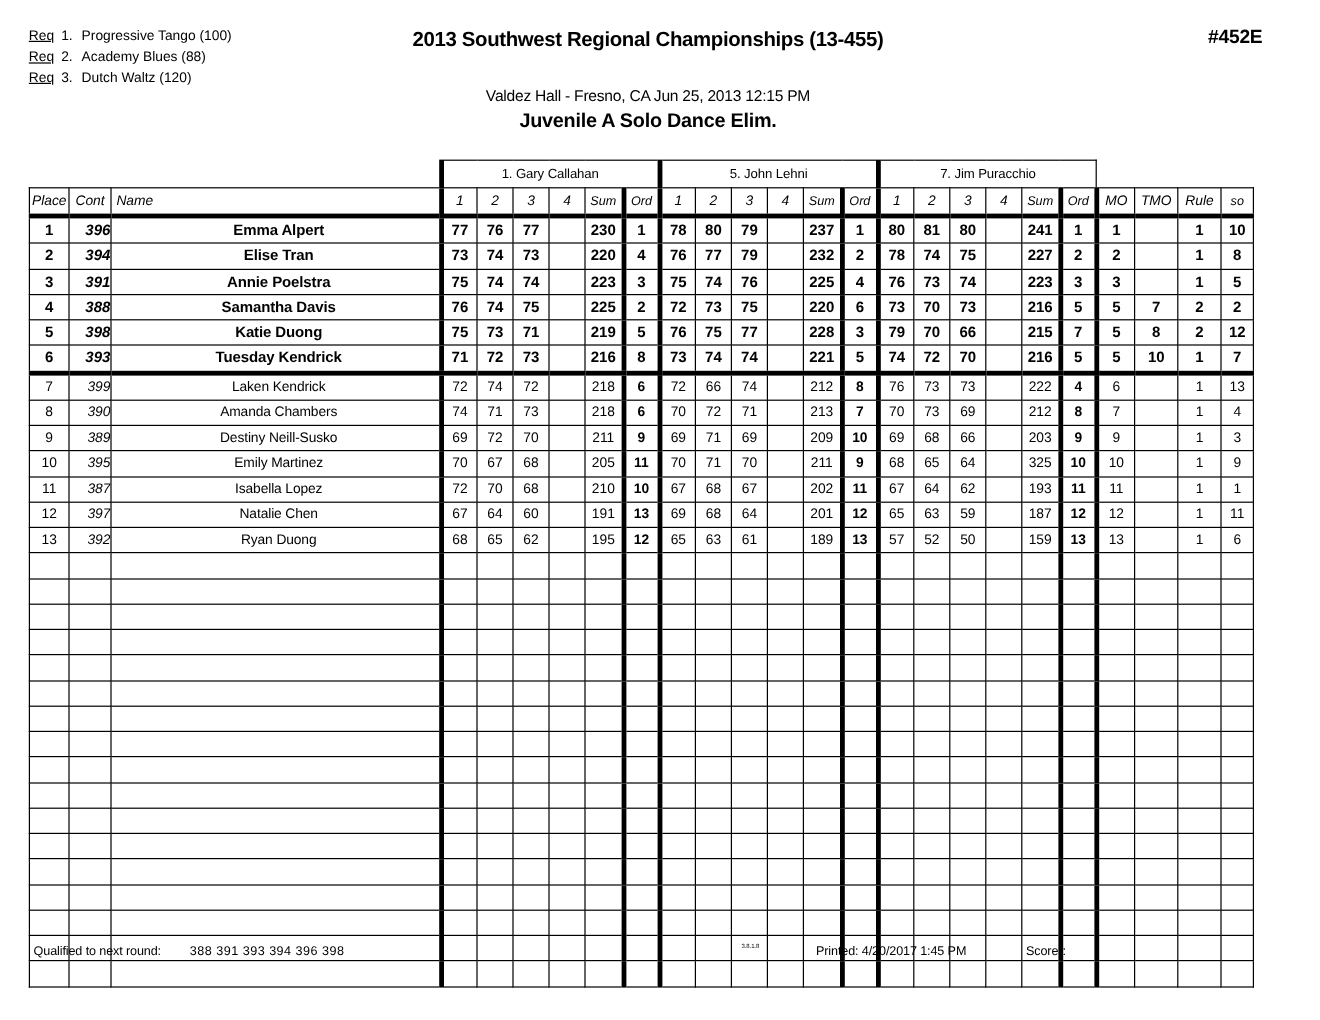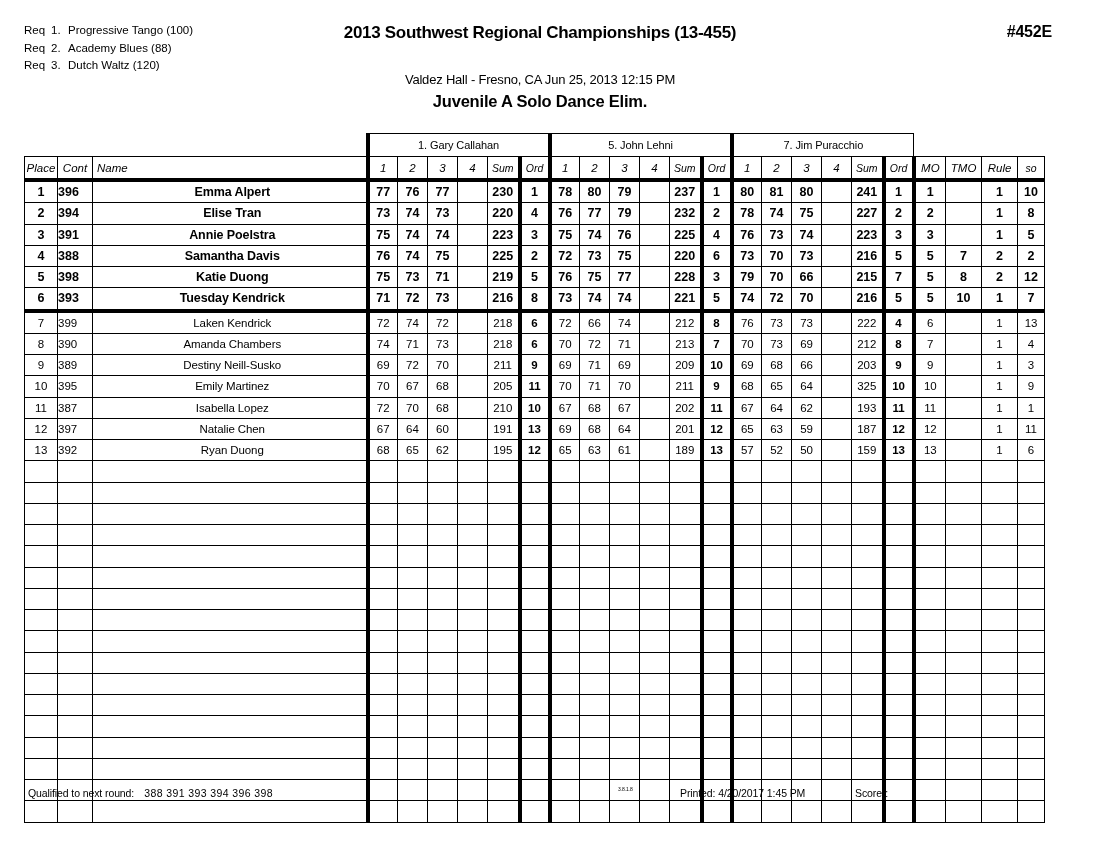--- a/index.html
+++ b/index.html
@@ -20,21 +20,21 @@
   
   .req-block {
     position: absolute;
     left: 24px;
     top: 22px;
     font-size: 11.5px;
     line-height: 17.5px;
     white-space: nowrap;
   }
   .req-line { display: block; }
-  .req-line .req-lbl { display: inline-block; width: 27px; }
+  .req-line .req-lbl { display: inline-block; width: 27px; text-decoration: underline; }
   .req-line .req-num { display: inline-block; width: 17px; }
 
   .title-block {
     position: absolute;
     left: 190px;
     top: 22px;
     width: 700px;
     text-align: center;
   }
   .title-main {
@@ -120,38 +120,38 @@
   
   .tl { border-left: 4px solid #000 !important; }
   .tr { border-right: 4px solid #000 !important; }
 
   
   .thick-top td { border-top: 4px solid #000 !important; }
   .thick-bot td { border-bottom: 4px solid #000 !important; }
 
   
   td.c-place { text-align: center; }
-  td.c-cont  { text-align: left; }
+  td.c-cont  { text-align: right; font-style: italic; }
   td.c-name  { text-align: center; padding-left: 6px; letter-spacing: -0.1px; }
   td.c-ord   { font-weight: bold; }
   tr.qualified td { font-weight: bold; font-size: 12.5px; }
   tr.qualified td.c-name { font-size: 12.5px; }
 
   
   .footer {
     position: absolute;
     left: 0;
     top: 784px;
     width: 1100px;
     height: 20px;
     font-size: 10.5px;
     letter-spacing: -0.1px;
   }
   .f-qual    { position: absolute; left: 28px;  top: 3px; }
-  .f-qual .f-nums { margin-left: 10px; letter-spacing: 0.4px; }
+  .f-qual .f-nums { margin-left: 24px; letter-spacing: 0.4px; }
   .f-ver     { position: absolute; left: 618px; top: 2px; font-size: 5px; color:#000; }
   .f-printed { position: absolute; left: 648px; top: 3px; padding-left: 32px; }
   .f-scorer  { position: absolute; left: 855px; top: 3px; }
 </style>
 </head>
 <body>
 
 <div class="req-block">
   <span class="req-line">
     <span class="req-lbl">Req</span><span class="req-num">1.</span><span>Progressive Tango (100)</span>

